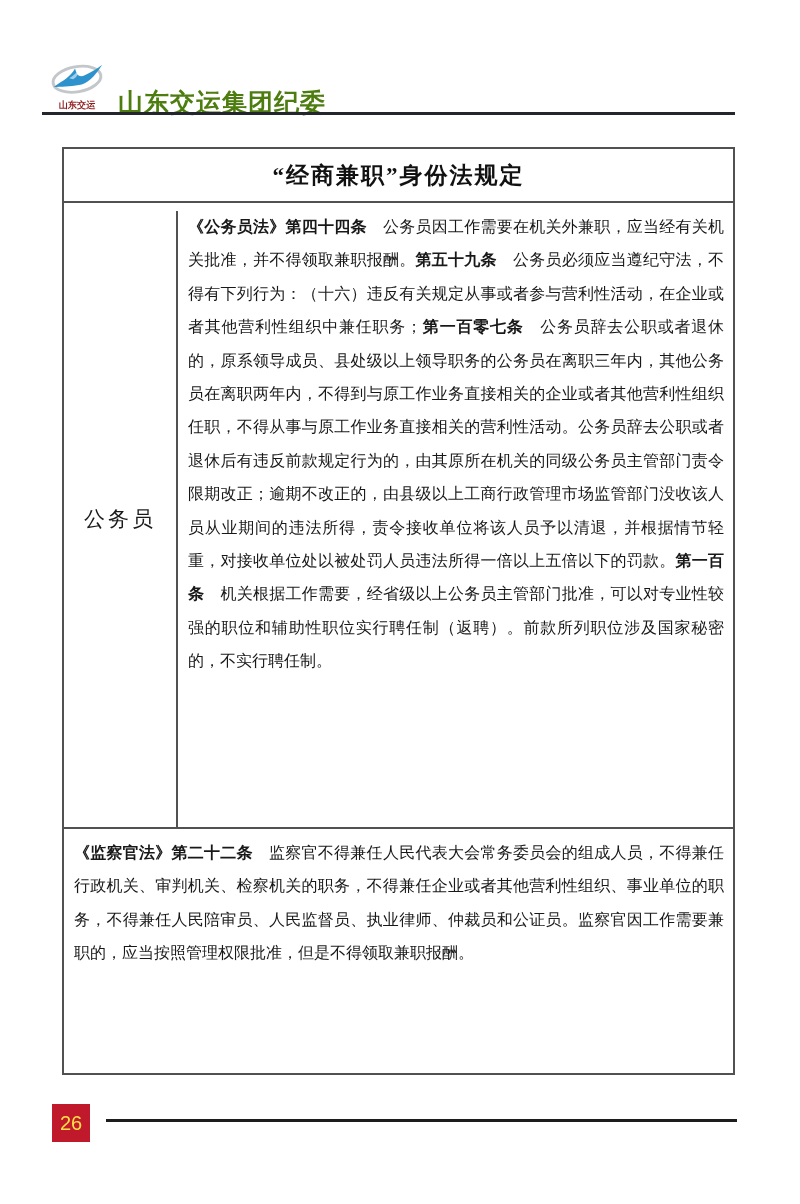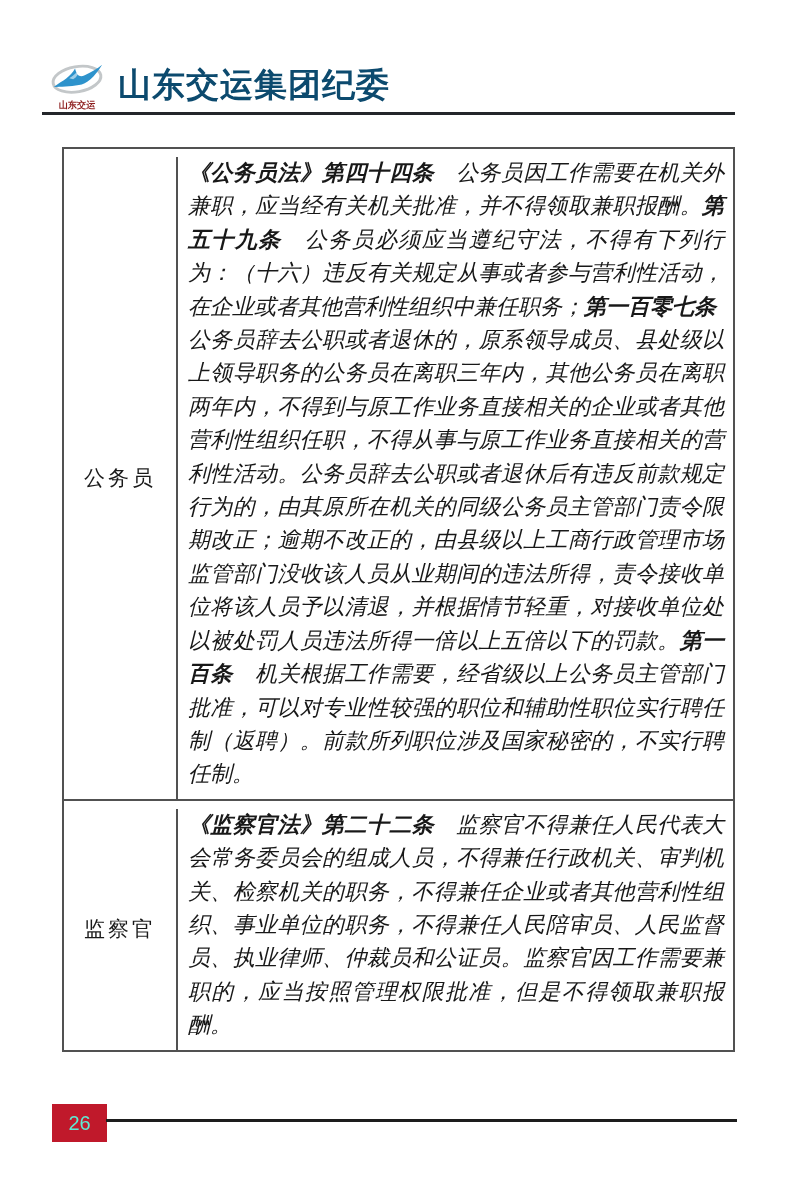--- a/index.html
+++ b/index.html
@@ -18,24 +18,24 @@
 
   
   .site-header {
     position: absolute; left: 48px; top: 60px;
     display: flex; align-items: flex-start; gap: 12px;
   }
   .logo-wrap { width: 58px; height: 52px; }
   .org-title {
     font-family: "Liberation Sans", sans-serif;
     font-weight: bold;
-    font-size: 33px;
+    font-size: 25px;
     letter-spacing: 1px;
-    color: #0c4a6e;
-    margin-top: 3px;
+    color: #4d7c0f;
+    margin-top: 26px;
     white-space: nowrap;
   }
   .header-rule {
     position: absolute; left: 42px; top: 112px;
     width: 693px; height: 3px;
     background: #23262a;
   }
 
   
   .doc-table {
@@ -62,37 +62,36 @@
     display: flex; align-items: center; justify-content: center;
     font-size: 21px;
     letter-spacing: 3px;
     color: #1a1a1a;
     margin-top: 8px;
   }
   .content-cell {
     flex: 1;
     box-sizing: border-box;
     padding: 7px 9px 8px 10px;
-    font-size: 22px;
+    font-size: 16px;
     line-height: 33.4px;
     text-align: justify;
     text-justify: inter-character;
     color: #181818;
-    font-style: italic;
   }
   .content-cell span.b { font-weight: bold; }
   .row-gwy .content-cell { min-height: 624px; }
   .row-jcg .content-cell { min-height: 244px; border-radius: 24px; }
 
   
   .page-badge {
     position: absolute; left: 52px; top: 1104px;
-    width: 55px; height: 38px;
+    width: 38px; height: 38px;
     display: flex; align-items: center; justify-content: center;
-    color: #5eead4;
+    color: #fde047;
     font-family: "Liberation Sans", sans-serif;
     font-size: 20px;
   }
   .footer-rule {
     position: absolute; left: 106px; top: 1119px;
     width: 631px; height: 3px;
     background: #1d1d1d;
   }
 </style>
 </head>
@@ -107,28 +106,28 @@
         <path d="M6 27 C16 20 23 17 28 8 C30 16 33 17 38 15 C44 12 51 8 56 4 C48 17 40 24 32 25 C23 26.5 13 27 6 27 Z" fill="#2e93cc"></path>
         <path d="M22 18 C27 15 30 12 32 9 C32 13 30 17 26 19 Z" fill="#ffffff" opacity="0.55"></path>
         <text x="30" y="49" text-anchor="middle" font-size="9.5" font-weight="bold" fill="#8e1f1f">山东交运</text>
       </svg>
     </div>
     <div class="org-title">山东交运集团纪委</div>
   </div>
   <div class="header-rule"></div>
 
   <div class="doc-table">
+    <div class="title-row">“经商兼职”身份法规定</div>
 
     <div class="t-row row-gwy">
       <div class="label-cell">公务员</div>
       <div class="content-cell"><span class="b">《公务员法》第四十四条</span><span>　公务员因工作需要在机关外兼职，应当经有关机关批准，并不得领取兼职报酬。</span><span class="b">第五十九条</span><span>　公务员必须应当遵纪守法，不得有下列行为：（十六）违反有关规定从事或者参与营利性活动，在企业或者其他营利性组织中兼任职务；</span><span class="b">第一百零七条</span><span>　公务员辞去公职或者退休的，原系领导成员、县处级以上领导职务的公务员在离职三年内，其他公务员在离职两年内，不得到与原工作业务直接相关的企业或者其他营利性组织任职，不得从事与原工作业务直接相关的营利性活动。公务员辞去公职或者退休后有违反前款规定行为的，由其原所在机关的同级公务员主管部门责令限期改正；逾期不改正的，由县级以上工商行政管理市场监管部门没收该人员从业期间的违法所得，责令接收单位将该人员予以清退，并根据情节轻重，对接收单位处以被处罚人员违法所得一倍以上五倍以下的罚款。</span><span class="b">第一百条</span><span>　机关根据工作需要，经省级以上公务员主管部门批准，可以对专业性较强的职位和辅助性职位实行聘任制（返聘）。前款所列职位涉及国家秘密的，不实行聘任制。</span></div>
     </div>
 
     <div class="t-row row-jcg">
-      <div class="label-cell">监察官</div>
       <div class="content-cell"><span class="b">《监察官法》第二十二条</span><span>　监察官不得兼任人民代表大会常务委员会的组成人员，不得兼任行政机关、审判机关、检察机关的职务，不得兼任企业或者其他营利性组织、事业单位的职务，不得兼任人民陪审员、人民监督员、执业律师、仲裁员和公证员。监察官因工作需要兼职的，应当按照管理权限批准，但是不得领取兼职报酬。</span></div>
     </div>
   </div>
 
   <div class="page-badge" style="background: rgb(192, 25, 43);">26</div>
   <div class="footer-rule"></div>
 
 </div>
 
 </body></html>

